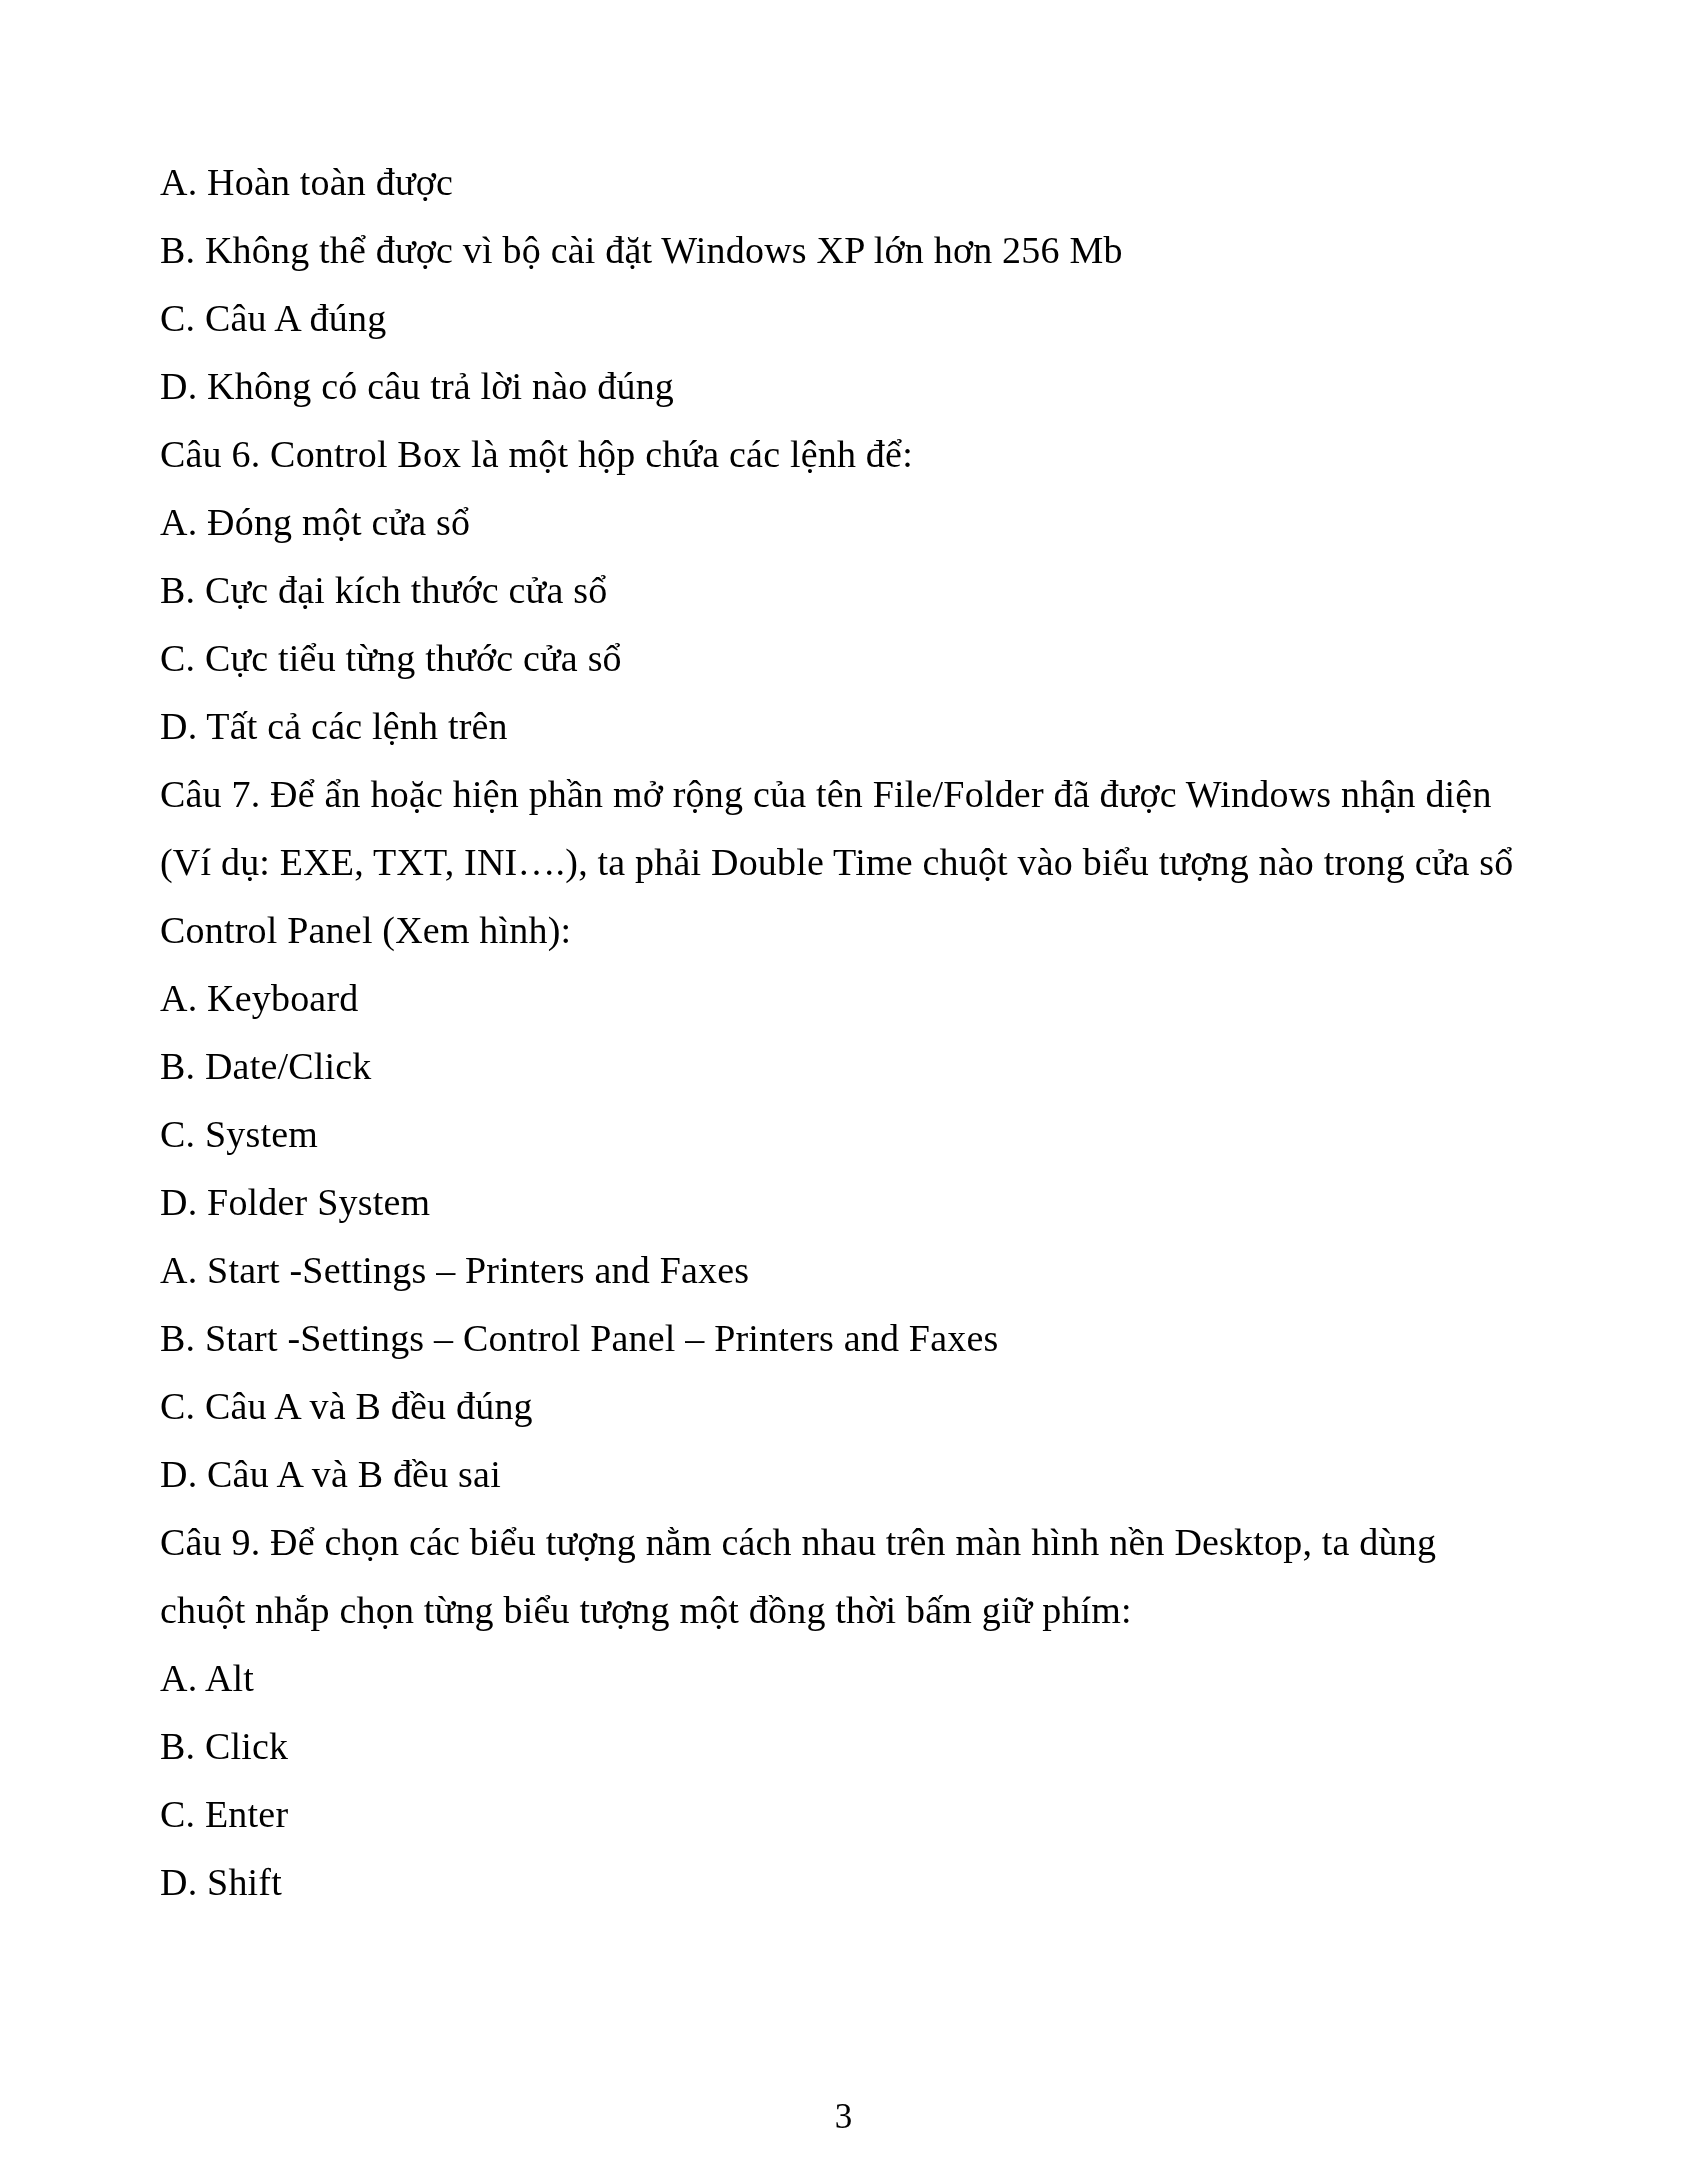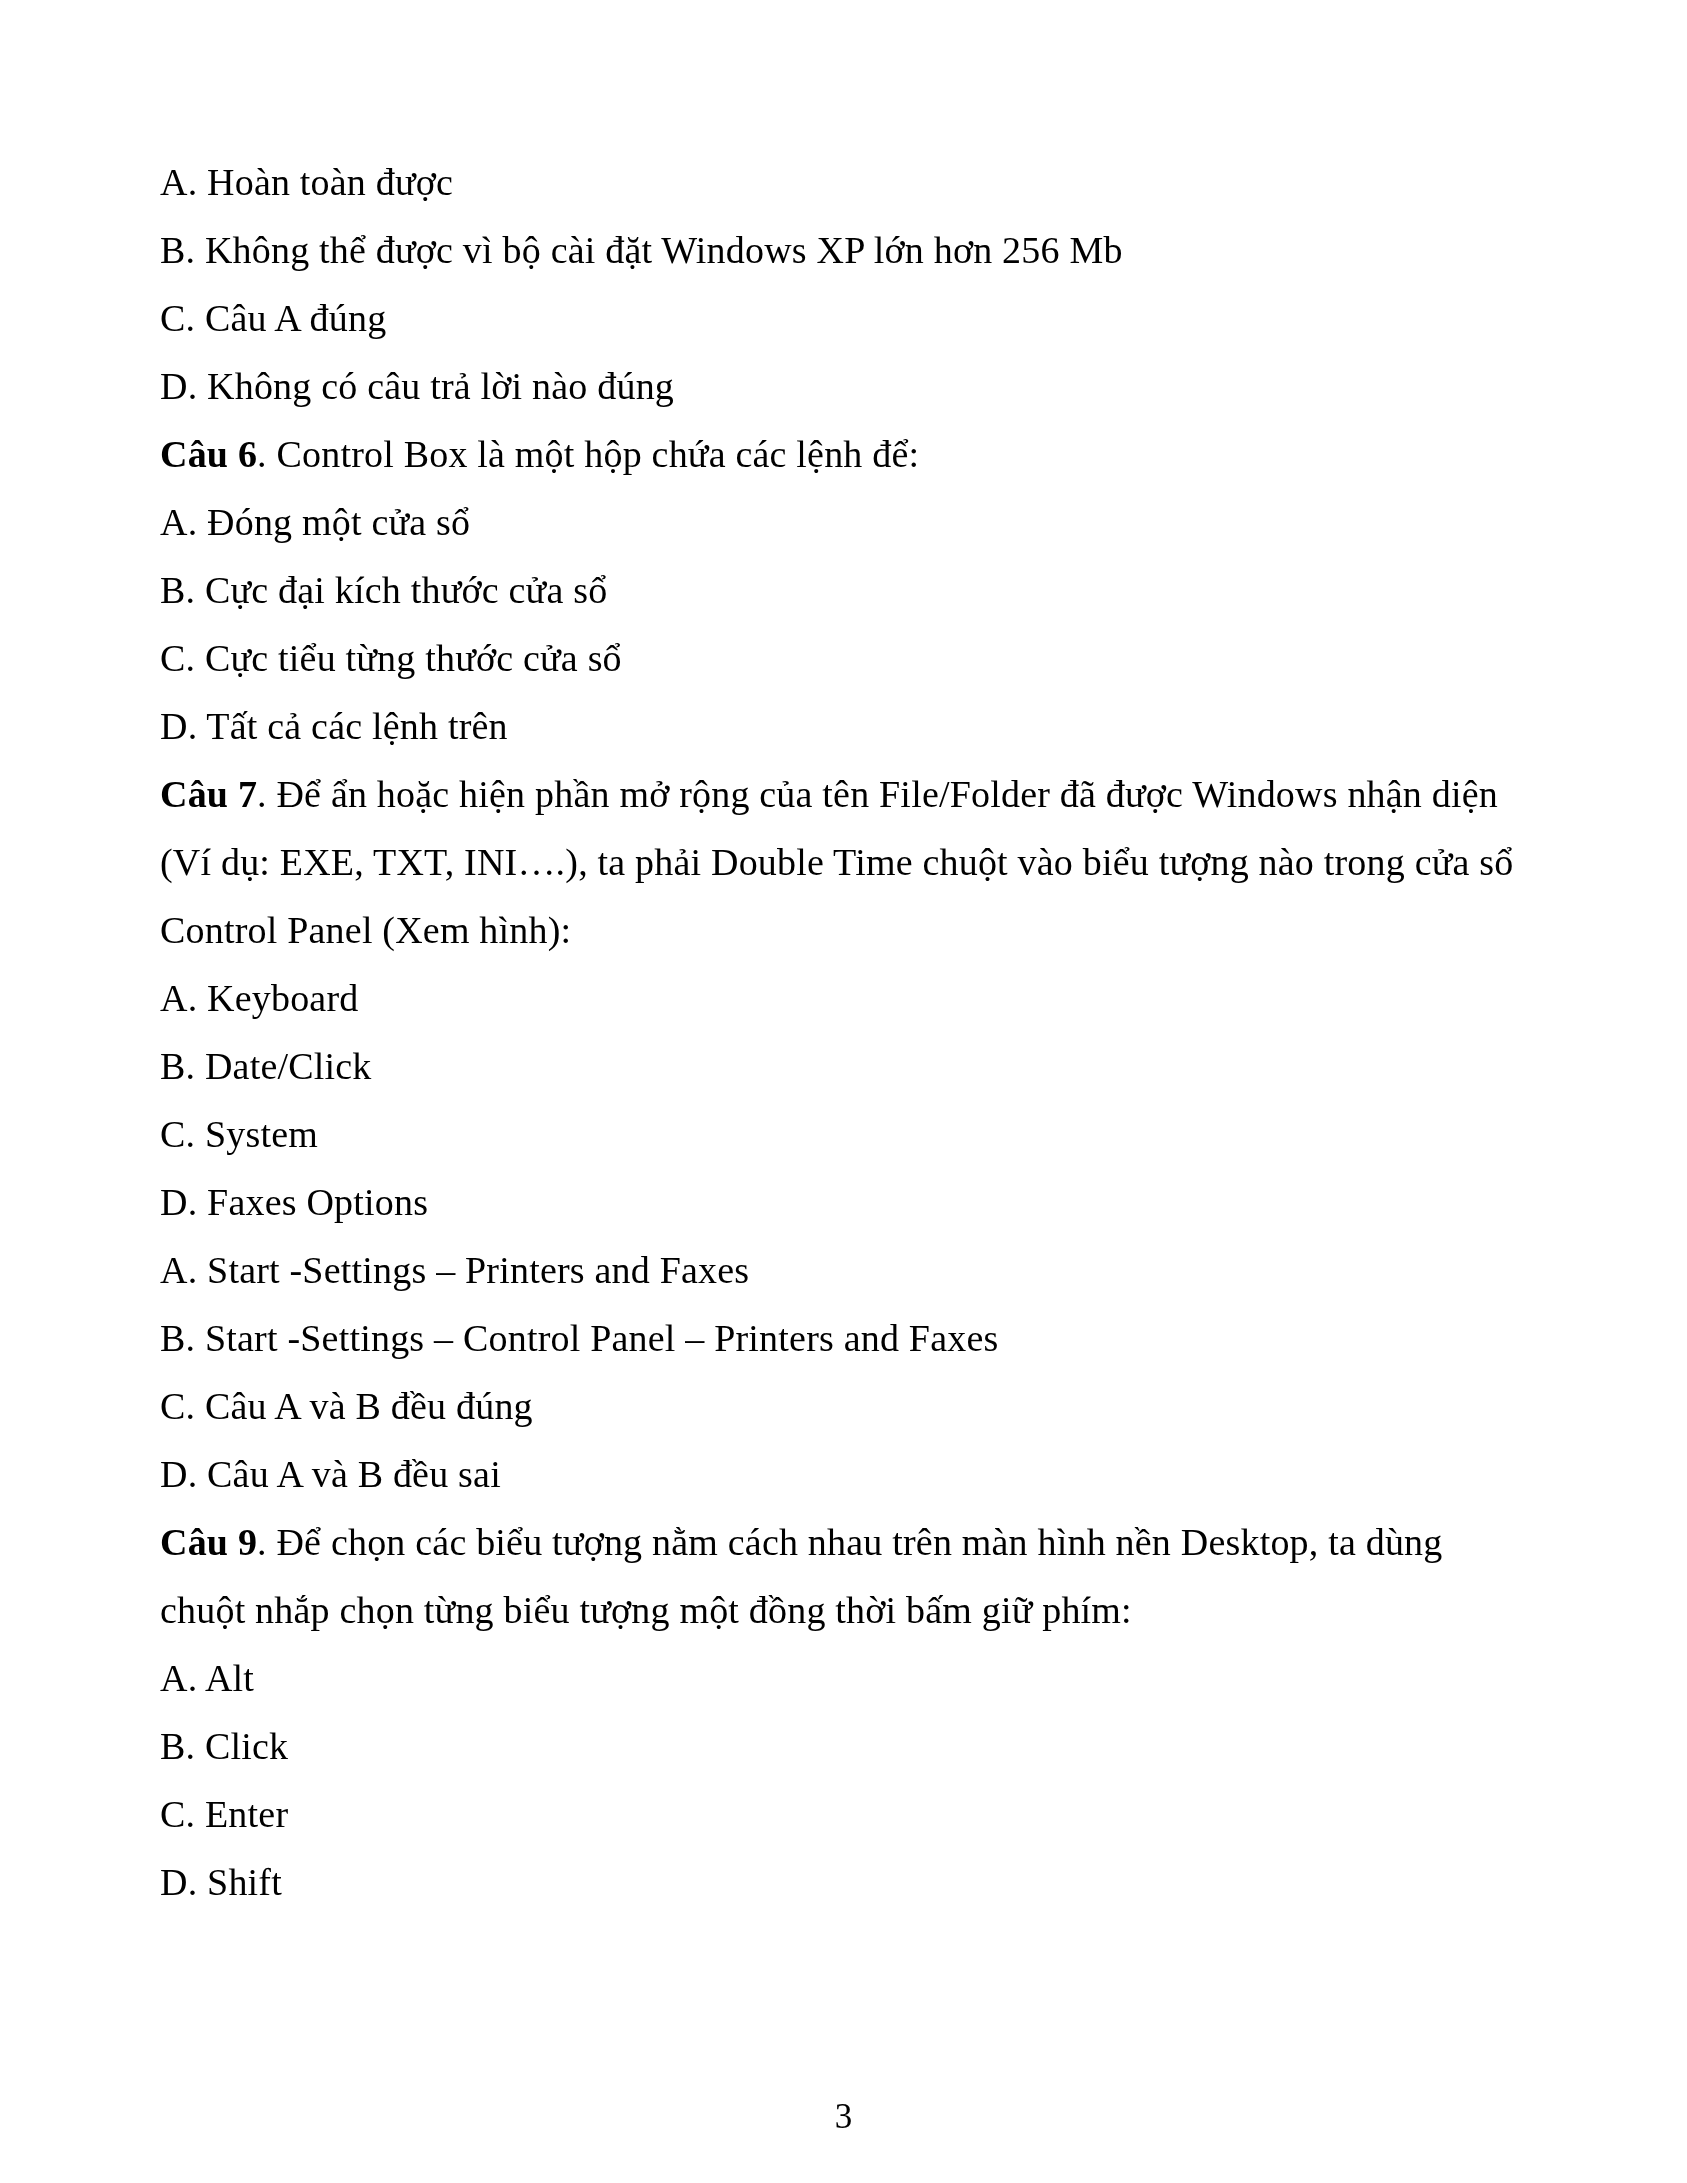--- a/index.html
+++ b/index.html
@@ -18,21 +18,21 @@
     font-family: "Liberation Serif", "DejaVu Serif", serif;
     color: #000000;
   }
   .lines { display: block; }
   .line {
     font-size: 38px;
     line-height: 68px;
     white-space: nowrap;
     letter-spacing: 0.2px;
   }
-  .bold { font-weight: bold; }
+  .bold { font-weight: normal; }
   .page-number {
     position: absolute;
     left: 0;
     right: 0;
     bottom: 49px;
     text-align: center;
     font-size: 35px;
     line-height: 35px;
   }
 </style>
@@ -49,21 +49,21 @@
       <div class="line">A. Đóng một cửa sổ</div>
       <div class="line">B. Cực đại kích thước cửa sổ</div>
       <div class="line">C. Cực tiểu từng thước cửa sổ</div>
       <div class="line">D. Tất cả các lệnh trên</div>
       <div class="line"><span class="bold">Câu 7</span>. Để ẩn hoặc hiện phần mở rộng của tên File/Folder đã được Windows nhận diện</div>
       <div class="line">(Ví dụ: EXE, TXT, INI….), ta phải Double Time chuột vào biểu tượng nào trong cửa sổ</div>
       <div class="line">Control Panel (Xem hình):</div>
       <div class="line">A. Keyboard</div>
       <div class="line">B. Date/Click</div>
       <div class="line">C. System</div>
-      <div class="line">D. Faxes Options</div>
+      <div class="line">D. Folder System</div>
       <div class="line">A. Start -Settings – Printers and Faxes</div>
       <div class="line">B. Start -Settings – Control Panel – Printers and Faxes</div>
       <div class="line">C. Câu A và B đều đúng</div>
       <div class="line">D. Câu A và B đều sai</div>
       <div class="line"><span class="bold">Câu 9</span>. Để chọn các biểu tượng nằm cách nhau trên màn hình nền Desktop, ta dùng</div>
       <div class="line">chuột nhắp chọn từng biểu tượng một đồng thời bấm giữ phím:</div>
       <div class="line">A. Alt</div>
       <div class="line">B. Click</div>
       <div class="line">C. Enter</div>
       <div class="line">D. Shift</div>

